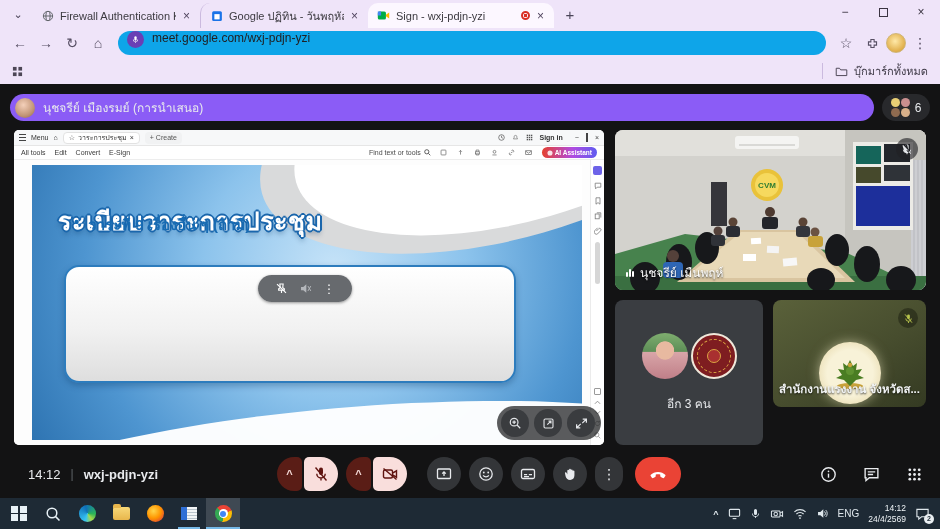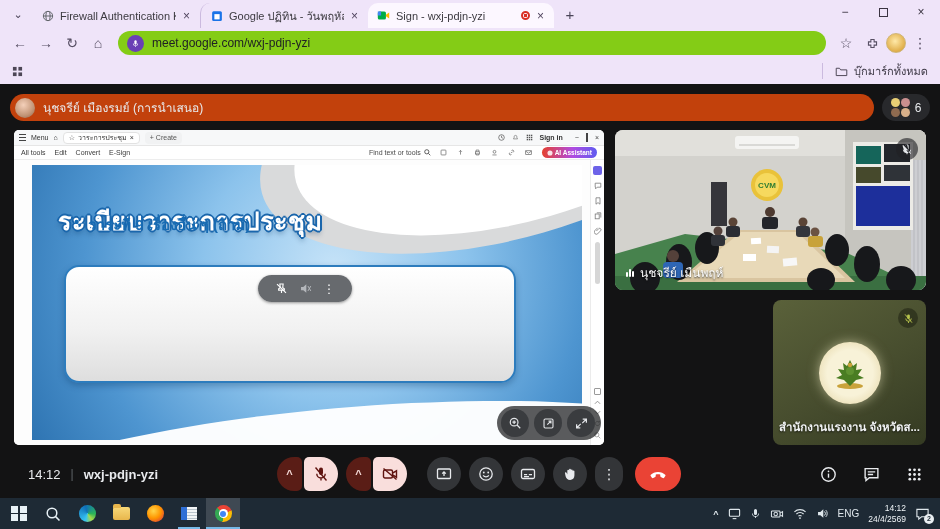--- a/index.html
+++ b/index.html
@@ -18,30 +18,30 @@
   .tab .t{flex:1;min-width:0;overflow:hidden;white-space:nowrap}
   .tab .x{color:#51455f;font-size:12px;cursor:default;padding:0 1px}
   .recdot{width:9px;height:9px;border:2px solid #d93025;border-radius:50%;background:radial-gradient(circle,#d93025 40%,transparent 44%);flex:none}
   .newtab{border:none;background:transparent;font-size:15px;color:#4a4458;width:24px;height:24px;margin:0 0 2px 4px}
   .winctl{margin-left:auto;display:flex;align-self:flex-start}
   .winctl>span{width:38px;height:24px;display:grid;place-items:center;color:#3b3442;font-size:12px}
   .wbox{width:9px;height:9px;border:1.2px solid #3b3442}
 
   .navbar{display:flex;align-items:center;height:30px;padding:0 8px;gap:2px}
   .nico{width:24px;height:24px;display:grid;place-items:center;color:#564e63;font-size:14px;border:none;background:transparent}
-  .omnibox{flex:1;display:flex;align-items:center;gap:8px;height:24px;background:#84cc16;border-radius:13px;padding:0 9px;margin:0 6px}
+  .omnibox{flex:1;display:flex;gap:8px;height:24px;background:#0ea5e9;border-radius:13px;padding:0 9px;margin:0 6px}
   .micbubble{width:17px;height:17px;border-radius:50%;background:#6a3fb5;display:grid;place-items:center;flex:none}
   .url{font-size:12px;color:#202124;white-space:nowrap}
   .avatar{width:20px;height:20px;border-radius:50%;background:radial-gradient(circle at 45% 40%,#ffe9a8,#e0ae4a 70%,#b9842e);border:1px solid #cfb578;flex:none}
   .bookbar{display:flex;align-items:center;height:26px;padding:0 12px;font-size:11px;color:#3f3a47}
   .bm-right{margin-left:auto;display:flex;align-items:center;gap:6px;border-left:1px solid #cbbadf;padding-left:12px;height:16px}
 
   
   .meet{position:absolute;top:84px;left:0;right:0;bottom:31px;background:#131314}
-  .banner{position:absolute;left:10px;top:10px;right:66px;height:27px;background:#c2410c;border-radius:14px;display:flex;align-items:center;gap:8px;padding:0 5px;color:#e8eaed;font-size:12px}
+  .banner{position:absolute;left:10px;top:10px;right:66px;height:27px;background:#8b5cf6;border-radius:14px;display:flex;align-items:center;gap:8px;padding:0 5px;color:#e8eaed;font-size:12px}
   .avatar2{width:20px;height:20px;border-radius:50%;background:radial-gradient(circle at 42% 35%,#f4d0ba,#c29577 60%,#8a6148);flex:none}
   .countpill{position:absolute;right:10px;top:10px;width:48px;height:27px;background:#28292c;border-radius:14px;display:flex;align-items:center;justify-content:center;gap:5px;color:#e8eaed;font-size:12px}
   .minis{display:grid;grid-template-columns:9px 9px;grid-gap:1px}
   .minis i{width:9px;height:9px;border-radius:50%}
   .minis i:nth-child(1){background:#e8ce74}.minis i:nth-child(2){background:#c98f8f}
   .minis i:nth-child(3){background:#8f6b50}.minis i:nth-child(4){background:#d8b08a}
 
   
   .acrobat{position:absolute;left:14px;top:46px;width:590px;height:315px;background:#fff;border-radius:5px;overflow:hidden}
   .acro-tb{height:16px;background:#f7f8f9;display:flex;align-items:center;font-size:7px;color:#333;padding:0 5px;gap:5px;border-bottom:1px solid #e6e6e6}
@@ -82,21 +82,21 @@
   .badge-mic{position:absolute;top:8px;right:8px;width:22px;height:22px;border-radius:50%;background:rgba(32,33,36,.62);display:grid;place-items:center;color:#e8eaed}
   .badge-mic.green{color:#b9c54d;width:20px;height:20px;background:rgba(20,22,10,.45)}
   .tile-name{position:absolute;left:10px;bottom:8px;display:flex;align-items:center;gap:5px;color:#fff;font-size:12px;text-shadow:0 1px 2px rgba(0,0,0,.85)}
   .tile-others{left:615px;top:216px;width:148px;height:145px;background:#3a3d41;display:flex;flex-direction:column;align-items:center;justify-content:center;gap:15px}
   .avrow{display:flex;align-items:center;gap:3px}
   .avphoto{width:46px;height:46px;border-radius:50%;background:radial-gradient(circle at 50% 38%,#e8b9a0 0 24%,rgba(0,0,0,0) 26%),linear-gradient(180deg,#7fae6f 0%,#5d8e57 40%,#d8a5a8 42%,#c07f88 100%)}
   .avemblem{width:46px;height:46px;border-radius:50%;background:#7e1d20;border:2px solid #f0e8da;position:relative}
   .avemblem::before{content:"";position:absolute;inset:4px;border-radius:50%;border:1.5px dashed #d9a441}
   .avemblem::after{content:"";position:absolute;inset:14px;border-radius:50%;background:#a93030;border:1px solid #d9a441}
   .otherslbl{font-size:12px;color:#e8eaed}
-  .tile-office{left:773px;top:216px;width:153px;height:145px;background:linear-gradient(150deg,#5a613a 0%,#474d2e 55%,#343a22 100%)}
+  .tile-office{left:773px;top:216px;width:153px;height:107px;background:linear-gradient(150deg,#5a613a 0%,#474d2e 55%,#343a22 100%)}
   .emblem{position:absolute;left:50%;top:42px;transform:translateX(-50%);width:62px;height:62px;border-radius:50%;background:radial-gradient(circle,#f8f2d8 52%,#ece1ba 76%,#ddd0a0 100%);box-shadow:0 0 12px rgba(255,250,210,.5);display:grid;place-items:center}
   .officelbl{position:absolute;left:0;right:0;bottom:9px;text-align:center;font-size:11.5px;font-weight:bold;color:#f1f3f4;text-shadow:0 1px 2px rgba(0,0,0,.7)}
 
   
   .controlbar{position:absolute;left:0;right:0;bottom:0;height:48px}
   .cbleft{position:absolute;left:28px;top:0;height:48px;display:flex;align-items:center;gap:10px;color:#e8eaed;font-size:13px}
   .cbleft .sep{color:#5f6368;font-size:12px}
   .cbcenter{position:absolute;left:277px;top:7px;display:flex;align-items:center;gap:8px}
   .seg{display:flex;gap:2px}
   .chev{width:25px;height:34px;border-radius:17px 5px 5px 17px;background:#5a1d16;display:grid;place-items:center;color:#f3d9d6;font-size:11px;border:none;font-weight:bold}
@@ -499,20 +499,27 @@
       <span class="tile-name">
         <svg width="10" height="10" viewBox="0 0 10 10" fill="#fff">
             <rect x="1" y="4" width="2" height="5" rx="1"></rect>
             <rect x="4" y="1" width="2" height="8" rx="1"></rect>
             <rect x="7" y="3" width="2" height="6" rx="1"></rect>
           </svg>
         <span>นุชจรีย์ เมืนพฤห์</span>
       </span>
     </div>
 
+    <div class="tile tile-others">
+      <span class="avrow">
+        <span class="avphoto"></span>
+        <span class="avemblem"></span>
+      </span>
+      <span class="otherslbl">อีก 3 คน</span>
+    </div>
 
     <div class="tile tile-office">
       <span class="badge-mic green">
         <svg width="11" height="11" viewBox="0 0 16 16" fill="none" stroke="currentColor" stroke-width="1.4">
             <rect x="6" y="2" width="4" height="7" rx="2" fill="currentColor" stroke="none"></rect>
             <path d="M4 8a4 4 0 0 0 8 0M8 12v2.5"></path>
             <path d="M3 2l10 12"></path>
           </svg>
       </span>
       <span class="emblem">

